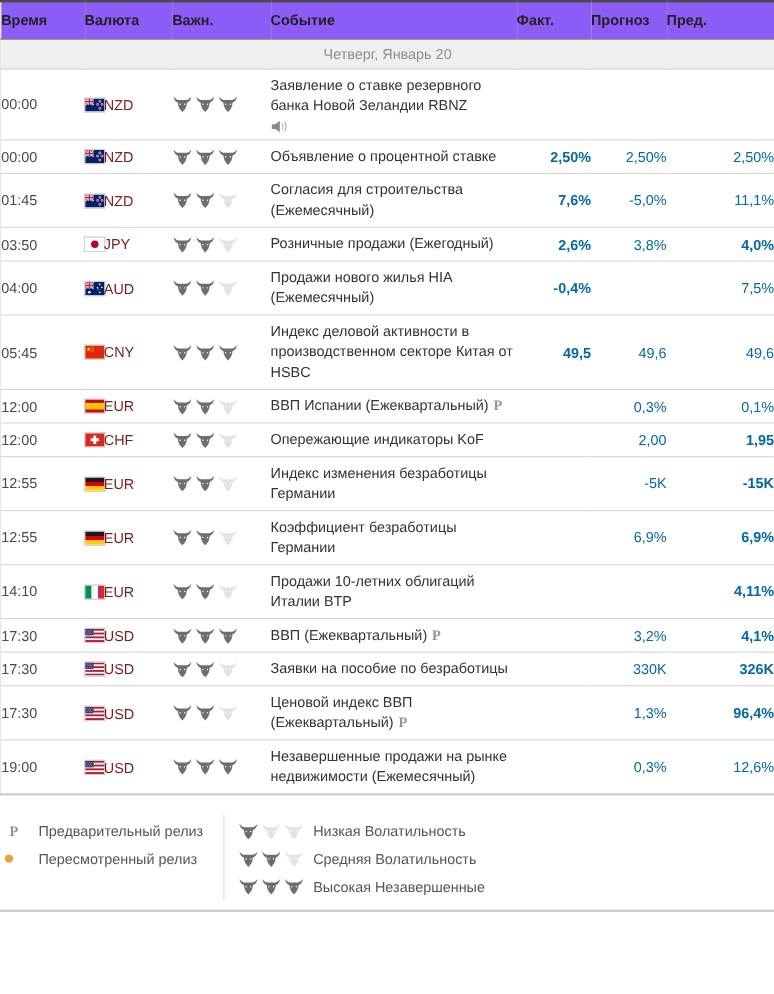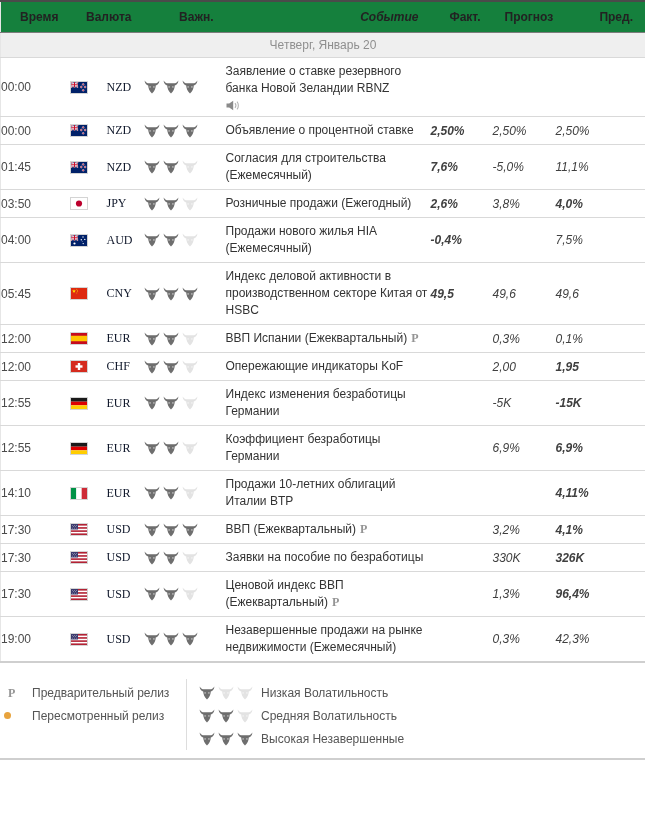--- a/index.html
+++ b/index.html
@@ -1,41 +1,41 @@
 <!DOCTYPE html>
 <html><head>
 <meta charset="utf-8">
 <style>
   html,body{margin:0;padding:0;background:#fff;}
   body{width:645px;font-family:"Liberation Sans","DejaVu Sans",sans-serif;font-size:12px;color:#333;}
 
   
   table.cal{width:645px;border-collapse:collapse;table-layout:fixed;
     border-left:1px solid #e6e6e6;border-right:1px solid #e6e6e6;border-bottom:2px solid #cfcfcf;}
-  table.cal th{font-weight:bold;color:#222;text-align:right;padding:8px 12px;
-    border-top:2px solid #4a4a4a;border-bottom:1px solid #7c7c7c;background:#15803d;white-space:nowrap;}
+  table.cal th{font-weight:bold;color:#222;text-align:left;padding:8px 0;
+    border-top:2px solid #4a4a4a;border-bottom:1px solid #7c7c7c;background:#8b5cf6;white-space:nowrap;}
   th.h-time{padding-left:20px;}
   th.h-cur{padding-left:8px;}
-  th.h-event{padding-left:13px;font-style:italic;}
+  th.h-event{padding-left:13px;}
   th.h-num{text-align:right;}
   th.h-actual{padding-right:12px;}
   th.h-forecast{padding-right:10px;}
   th.h-prev{padding-right:14px;}
 
   tr.day-row td{background:#efefef;color:#8f8f8f;text-align:center;padding:5px 0;
     border-bottom:1px solid #d9d9d9;}
   tr.event-row td{border-bottom:1px solid #d9d9d9;vertical-align:middle;padding:5px 0;}
   tr.event-row:last-child td{border-bottom:none;}
 
   td.c-time{padding-left:20px;color:#4a4a4a;}
   td.c-cur{padding-left:8px;white-space:nowrap;}
-  td.c-cur .cur{margin-left:20px;color:#0f172a;vertical-align:middle;font-family:Liberation Serif, serif;}
+  td.c-cur .cur{margin-left:0;color:#7f1d1d;vertical-align:middle;}
   td.c-imp{white-space:nowrap;}
   td.c-event{padding-left:13px;padding-right:3px;line-height:17px;color:#333;}
-  td.c-num{text-align:left;white-space:nowrap;color:#404040;font-style:italic;}
+  td.c-num{text-align:right;white-space:nowrap;color:#0369a1;}
   td.c-actual{padding-right:12px;}
   td.c-forecast{padding-right:10px;}
   td.c-prev{padding-right:14px;}
   .bold{font-weight:bold;color:#222;}
   .green{font-weight:bold;color:#2aa10f;}
   .red{font-weight:bold;color:#d40000;}
 
   
   .flag{display:inline-block;width:16px;height:11px;line-height:0;vertical-align:middle;
     box-shadow:0 0 0 1px #d4d4d4;}
@@ -609,21 +609,21 @@
             <circle class="eye" cx="9.3" cy="6.4" r="0.55"></circle>
           </svg><svg class="bull bull-on" viewBox="0 0 15 13">
             <path d="M0.5 0.4 C0.9 3.4 2.6 5.1 4.7 5.2 L10.3 5.2 C12.4 5.1 14.1 3.4 14.5 0.4 C13.1 2.2 11.8 3.1 10.5 3.1 L4.5 3.1 C3.2 3.1 1.9 2.2 0.5 0.4 Z"></path>
             <path d="M3.9 4.4 L11.1 4.4 C11.1 7.8 9.8 10.6 7.5 12.5 C5.2 10.6 3.9 7.8 3.9 4.4 Z"></path>
             <circle class="eye" cx="5.7" cy="6.4" r="0.55"></circle>
             <circle class="eye" cx="9.3" cy="6.4" r="0.55"></circle>
           </svg></td>
         <td class="c-event"><span class="ev-text">Незавершенные продажи на рынке недвижимости (Ежемесячный)</span></td>
         <td class="c-num c-actual "></td>
         <td class="c-num c-forecast">0,3%</td>
-        <td class="c-num c-prev">42,3%</td>
+        <td class="c-num c-prev">12,6%</td>
       </tr>
     </tbody>
 </table>
 
 <div class="legend">
   <div class="legend-cols">
     <div class="legend-col col1">
       <div class="legend-item">
         <span class="li-icon">
             <span class="p-icon">P</span>

